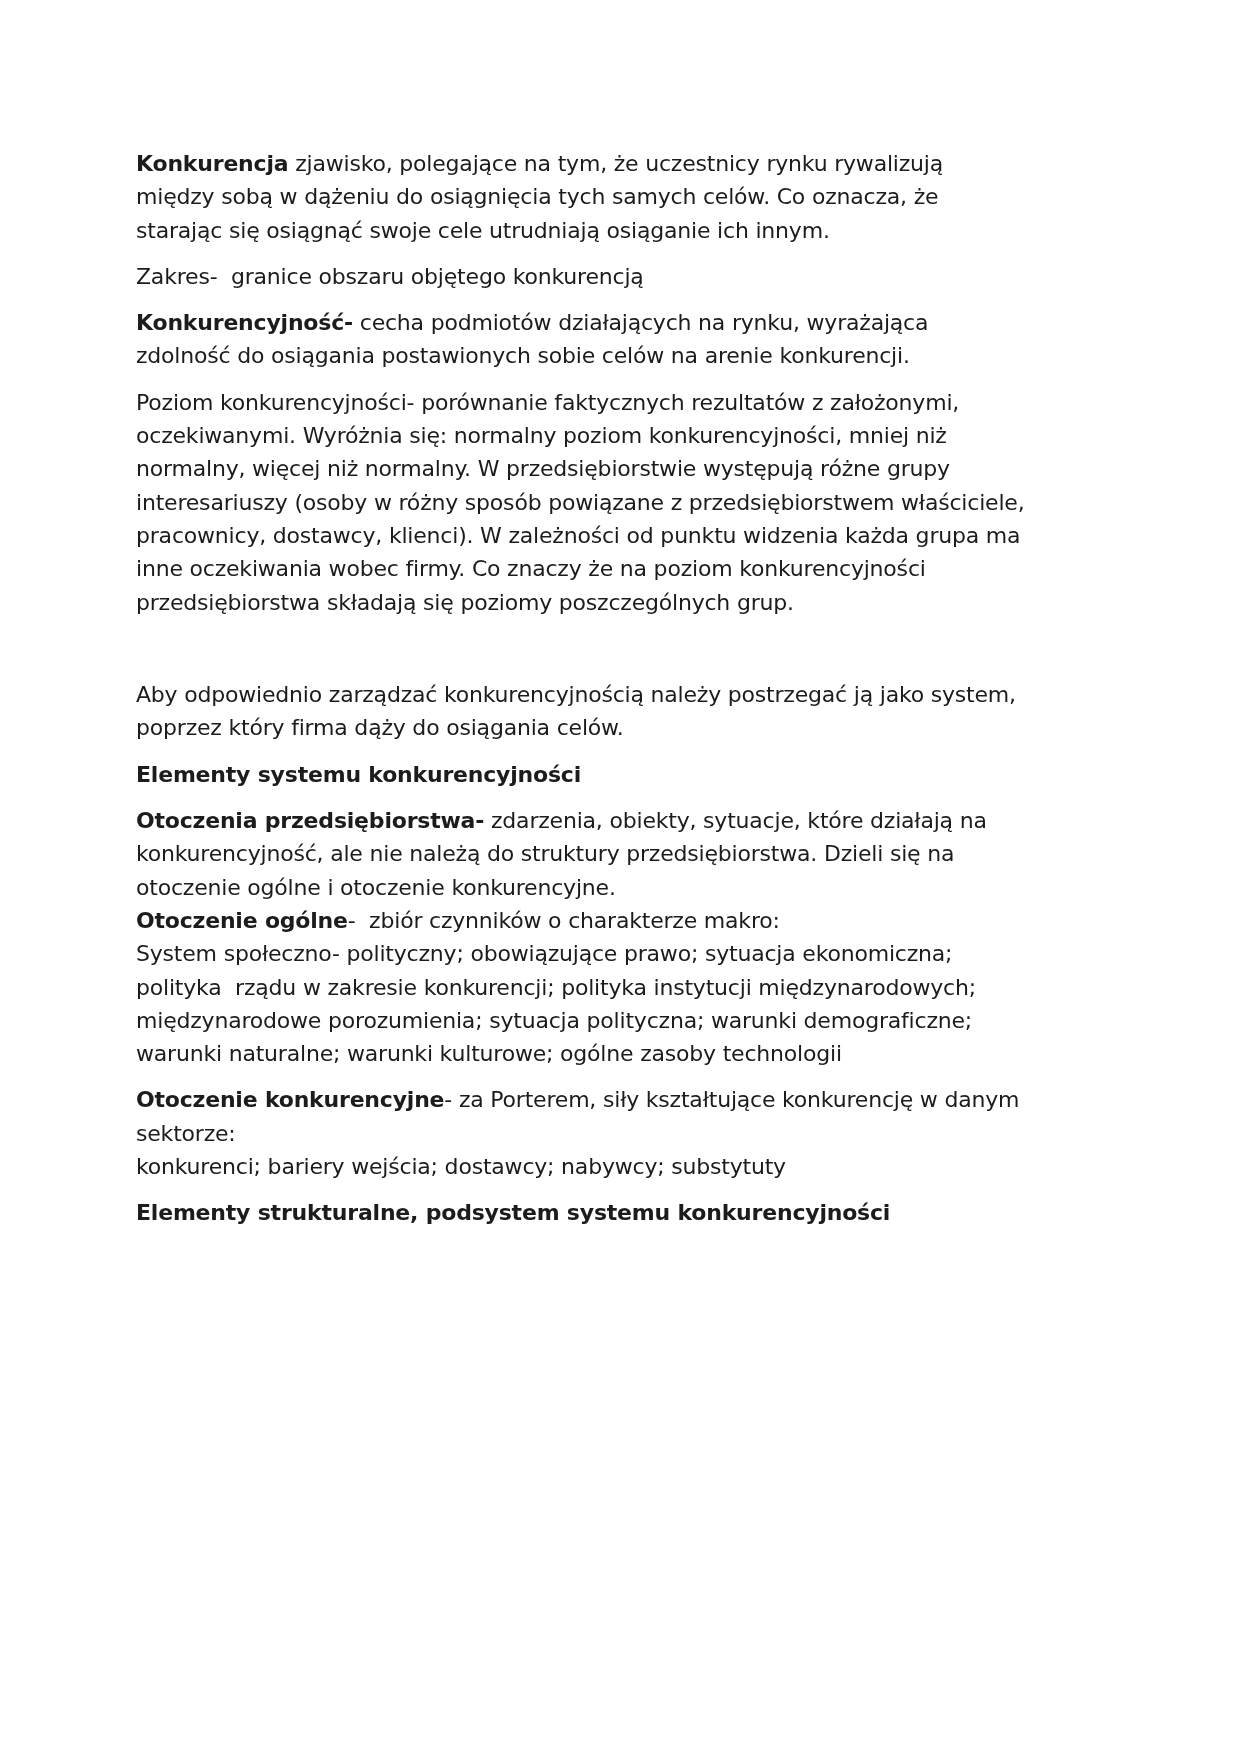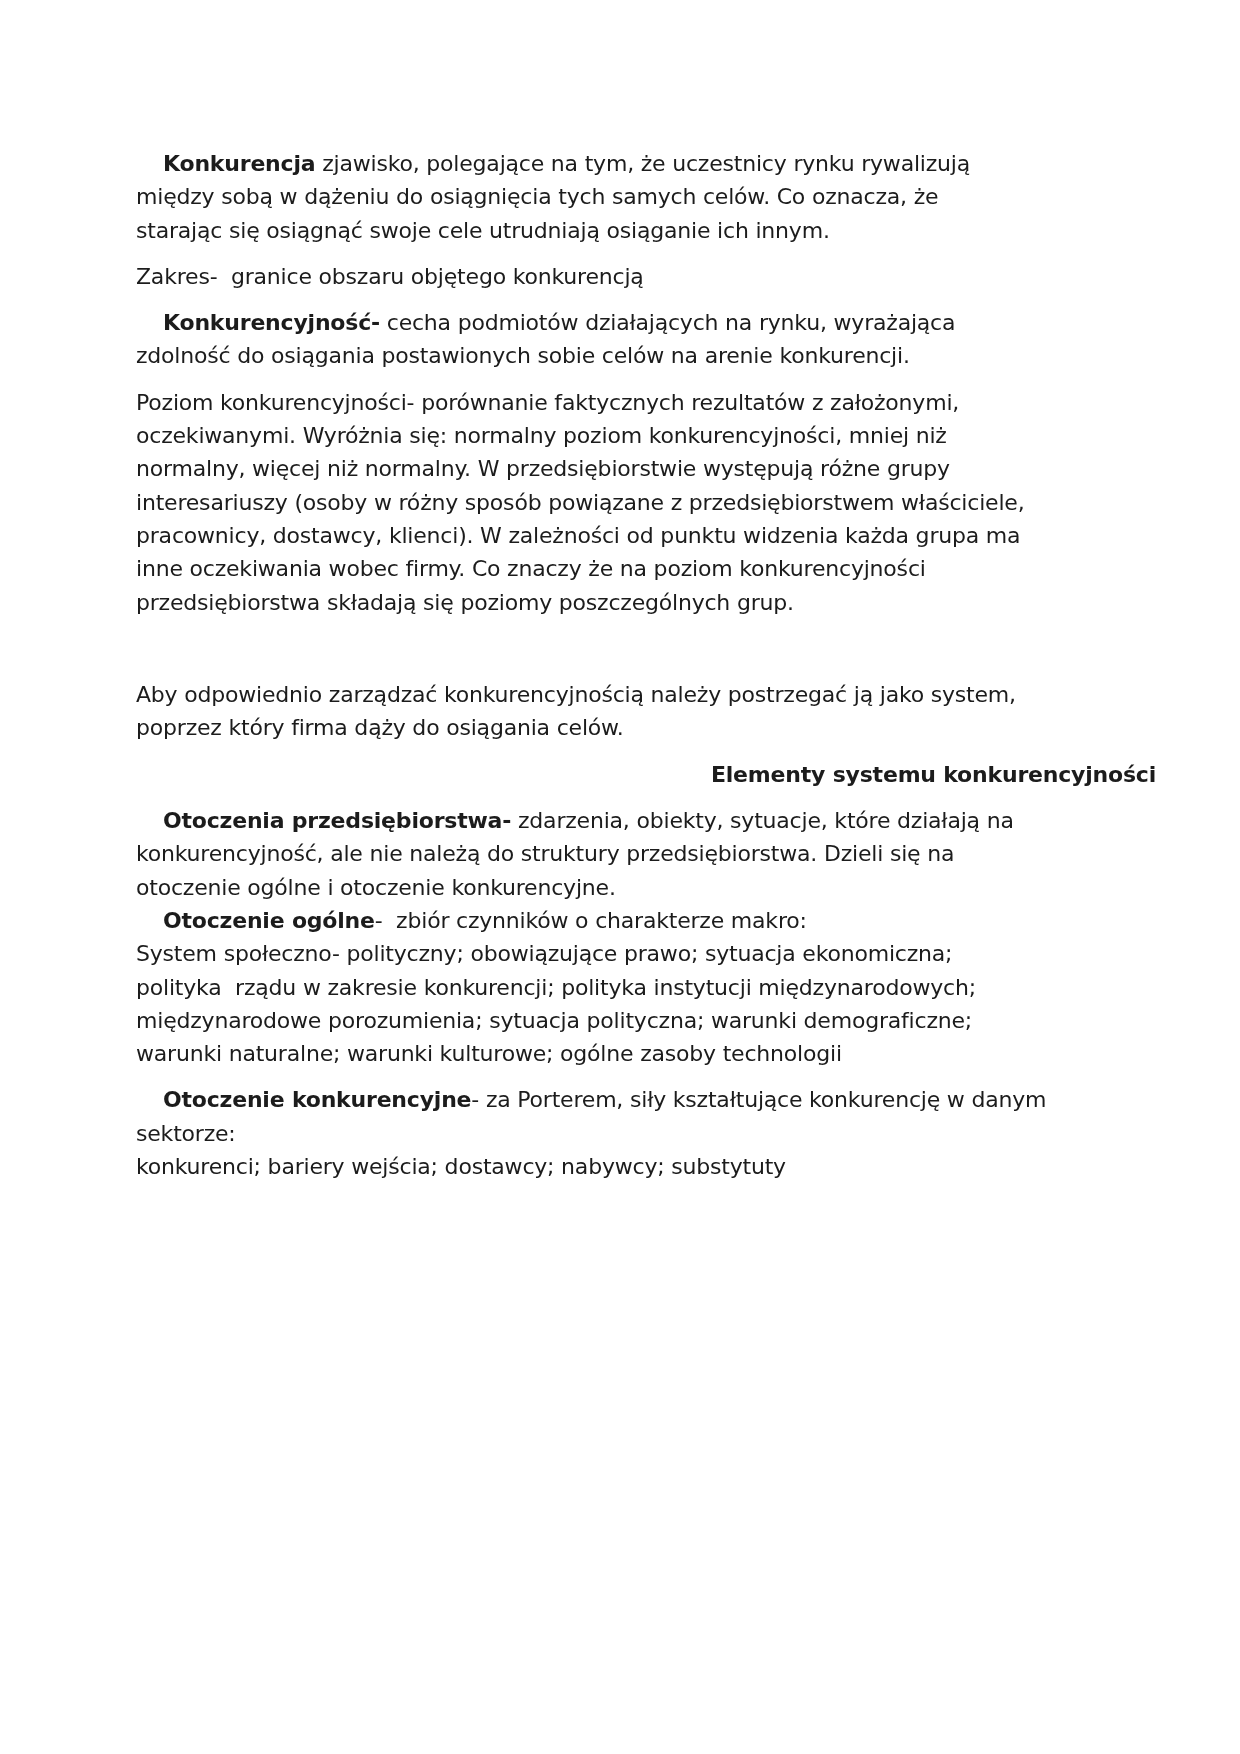--- a/index.html
+++ b/index.html
@@ -32,25 +32,23 @@
   .doc p {
     margin: 0 0 13px 0;
     white-space: pre-wrap;
     word-wrap: break-word;
   }
   .doc p.blank {
     height: 33.3px;
   }
   .doc .bold {
     font-weight: 700;
-    margin-left: 27px;
   }
   .doc p.heading {
     font-weight: 700;
-    text-align: right;
   }
 </style>
 </head>
 <body style="background: rgb(255, 255, 255);">
 
 <main class="page">
   <section class="doc" id="doc" style="color: rgb(28, 28, 28);">
       <p class="paragraph"><span class="bold">Konkurencja</span><span class="regular"> zjawisko, polegające na tym, że uczestnicy rynku rywalizują
 między sobą w dążeniu do osiągnięcia tych samych celów. Co oznacza, że
 starając się osiągnąć swoje cele utrudniają osiąganie ich innym.</span></p>
@@ -72,14 +70,15 @@
 konkurencyjność, ale nie należą do struktury przedsiębiorstwa. Dzieli się na
 otoczenie ogólne i otoczenie konkurencyjne.
 </span><span class="bold">Otoczenie ogólne</span><span class="regular">-  zbiór czynników o charakterze makro:
 System społeczno- polityczny; obowiązujące prawo; sytuacja ekonomiczna;
 polityka  rządu w zakresie konkurencji; polityka instytucji międzynarodowych;
 międzynarodowe porozumienia; sytuacja polityczna; warunki demograficzne;
 warunki naturalne; warunki kulturowe; ogólne zasoby technologii</span></p>
       <p class="paragraph"><span class="bold">Otoczenie konkurencyjne</span><span class="regular">- za Porterem, siły kształtujące konkurencję w danym
 sektorze:
 konkurenci; bariery wejścia; dostawcy; nabywcy; substytuty</span></p>
+      <p class="paragraph heading"><span class="bold">Elementy strukturalne, podsystem systemu konkurencyjności</span></p>
     </section>
 </main>
 
 </body></html>

